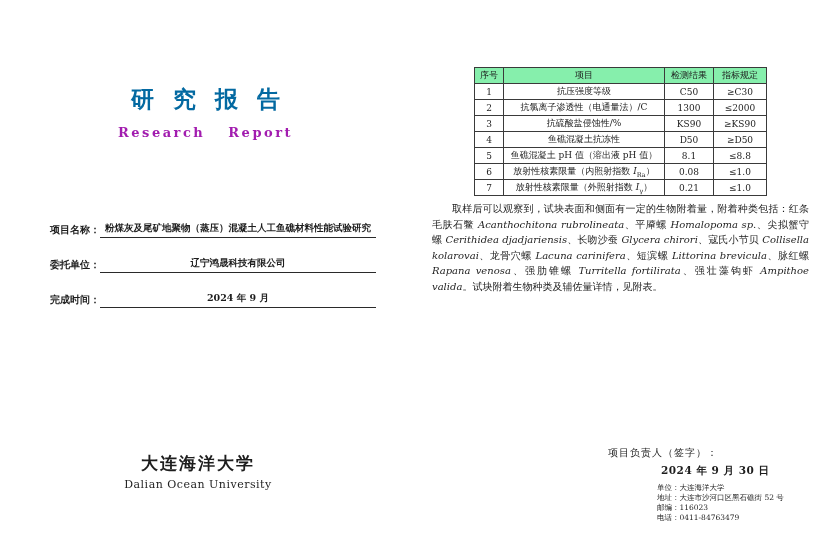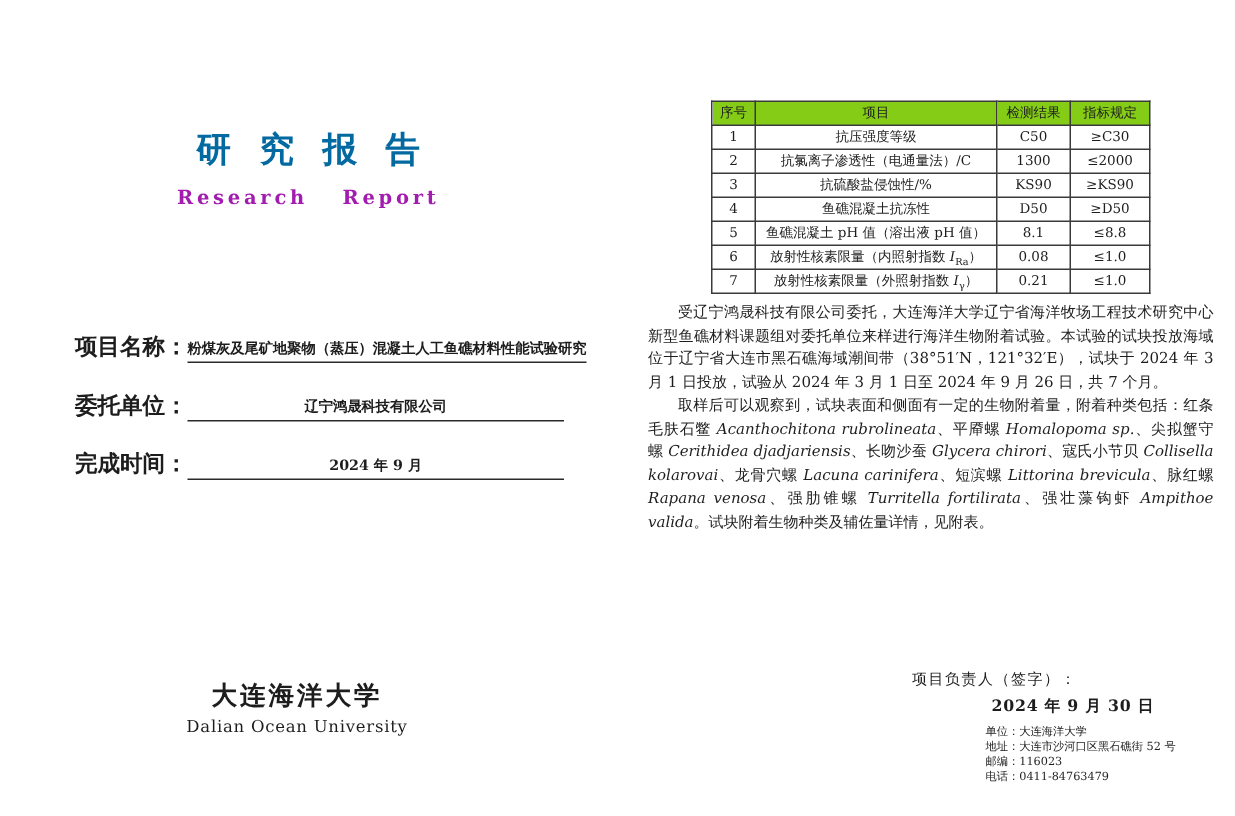--- a/index.html
+++ b/index.html
@@ -18,21 +18,21 @@
   .title-block{position:absolute;left:0;top:84px;width:100%;text-align:center;}
   .title-cn{
     margin:0;font-size:23px;font-weight:bold;letter-spacing:19px;text-indent:19px;
     color:#0369a1;
   }
   .title-en{
     margin-top:10px;font-size:13px;font-weight:bold;letter-spacing:2.5px;word-spacing:16px;color:#a21caf;
   }
   .fields{position:absolute;left:50px;top:222px;width:326px;}
   .field{display:flex;align-items:flex-end;margin-bottom:19px;}
-  .field-label{flex:0 0 auto;font-size:15px;font-weight:bold;white-space:nowrap;padding-bottom:1px;}
+  .field-label{flex:0 0 auto;font-size:10px;font-weight:bold;white-space:nowrap;padding-bottom:1px;}
   .field-value{
     flex:1 1 auto;border-bottom:1px solid #2a2a2a;text-align:center;
     font-size:9.5px;font-weight:bold;white-space:nowrap;padding-bottom:2px;min-height:12px;
   }
   .institution{position:absolute;left:0;top:452px;width:396px;text-align:center;}
   .inst-cn{font-size:17px;font-weight:bold;letter-spacing:2px;}
   .inst-en{font-size:11px;margin-top:3px;letter-spacing:0.5px;}
 
   
   .content{position:absolute;left:21px;top:60px;width:377px;}
@@ -41,21 +41,21 @@
   sub{font-size:6.5px;line-height:0;}
 
   table.results{
     border-collapse:collapse;margin:7px auto 5px auto;width:292px;
     font-size:9px;text-align:center;table-layout:fixed;
   }
   table.results th, table.results td{
     border:1px solid #3a3a3a;padding:1px 2px;height:13px;
     overflow:hidden;white-space:nowrap;
   }
-  table.results th{background:#84cc16;font-weight:normal;}
+  table.results th{background:#86efac;font-weight:normal;}
   .sig-label{position:absolute;left:197px;top:446px;font-size:10px;letter-spacing:1px;}
   .report-date{position:absolute;left:250px;top:464px;font-size:10.5px;font-weight:bold;letter-spacing:0.5px;}
   .contact{position:absolute;left:246px;top:483px;font-size:7.5px;line-height:10px;}
   .contact div{white-space:nowrap;}
 </style>
 </head>
 <body>
 
 <div class="canvas">
 
@@ -147,21 +147,20 @@
             </tr>
             <tr>
               <td>7</td>
               <td><span>放射性核素限量（外照射指数 </span><span class="it">I</span><sub>γ</sub><span>）</span></td>
               <td>0.21</td>
               <td>≤1.0</td>
             </tr>
           </tbody>
       </table>
 
-      <p class="para">受辽宁鸿晟科技有限公司委托，大连海洋大学辽宁省海洋牧场工程技术研究中心新型鱼礁材料课题组对委托单位来样进行海洋生物附着试验。本试验的试块投放海域位于辽宁省大连市黑石礁海域潮间带（38°51′N，121°32′E），试块于 2024 年 3 月 1 日投放，试验从 2024 年 3 月 1 日至 2024 年 9 月 26 日，共 7 个月。</p>
 
       <p class="para"><span>取样后可以观察到，试块表面和侧面有一定的生物附着量，附着种类包括：红条毛肤石鳖 </span><span class="it">Acanthochitona rubrolineata</span><span>、平厣螺 </span><span class="it">Homalopoma sp.</span><span>、尖拟蟹守螺 </span><span class="it">Cerithidea djadjariensis</span><span>、长吻沙蚕 </span><span class="it">Glycera chirori</span><span>、寇氏小节贝 </span><span class="it">Collisella kolarovai</span><span>、龙骨穴螺 </span><span class="it">Lacuna carinifera</span><span>、短滨螺 </span><span class="it">Littorina brevicula</span><span>、脉红螺 </span><span class="it">Rapana venosa</span><span>、强肋锥螺 </span><span class="it">Turritella fortilirata</span><span>、强壮藻钩虾 </span><span class="it">Ampithoe valida</span><span>。试块附着生物种类及辅佐量详情，见附表。</span></p>
 
     </div>
 
     <div class="sig-label">项目负责人（签字）：</div>
     <div class="report-date">2024 年 9 月 30 日</div>
 
     <div class="contact">
       <div>单位：大连海洋大学</div>

